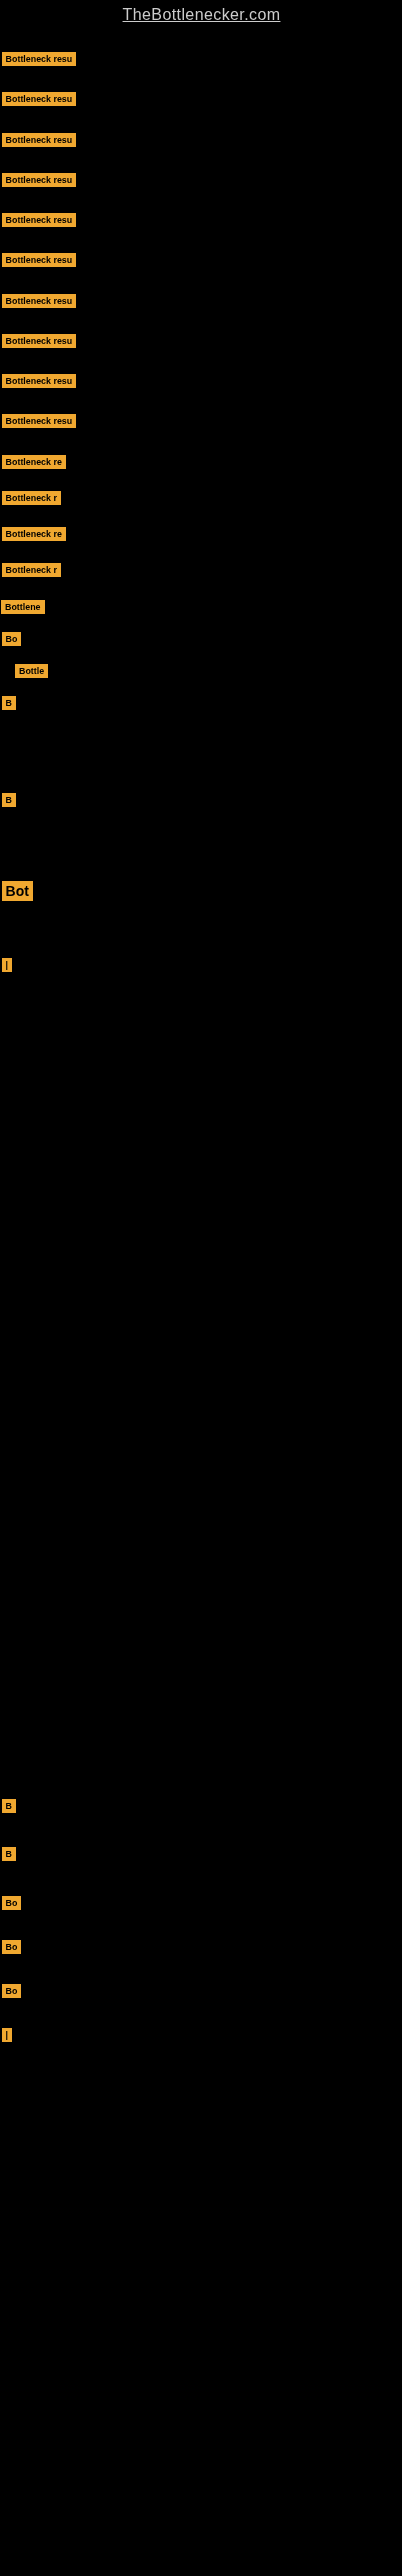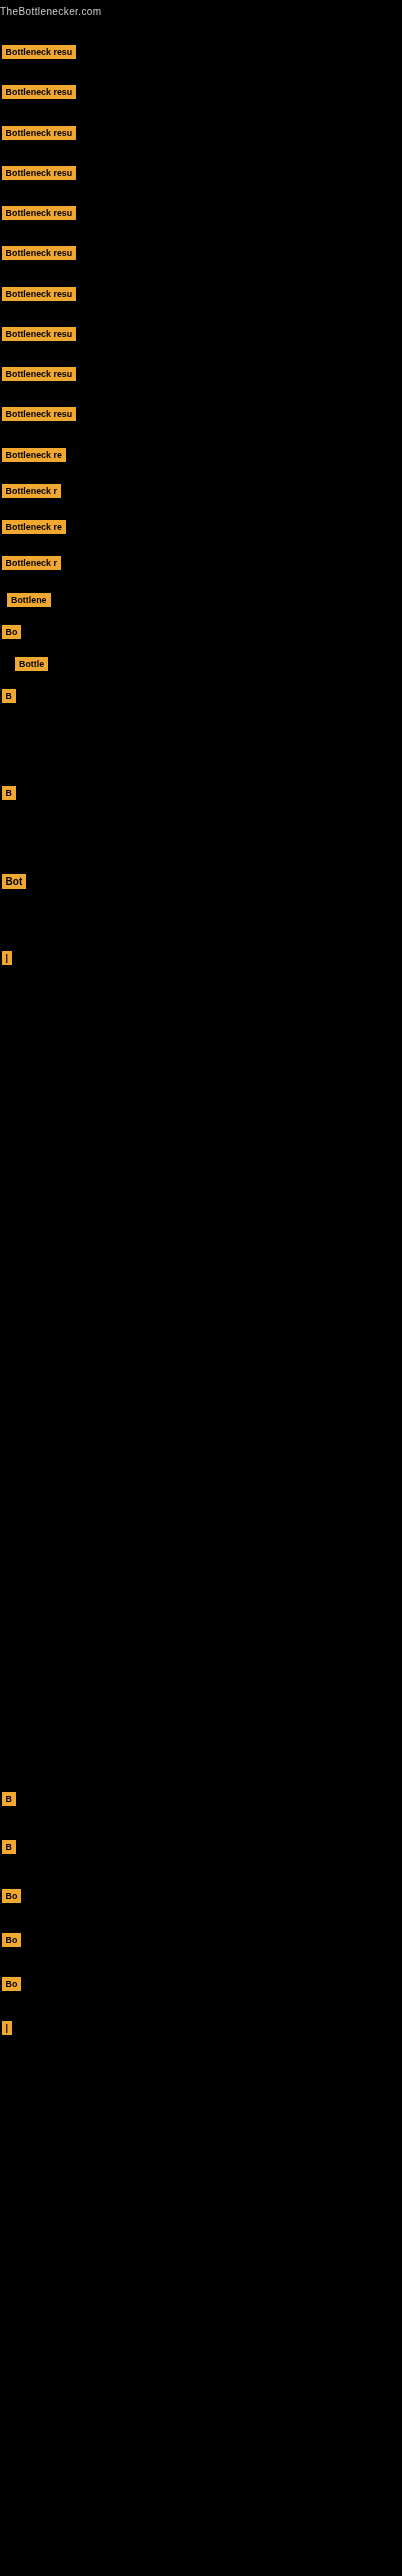--- a/index.html
+++ b/index.html
@@ -5,24 +5,25 @@
     * { margin: 0; padding: 0; box-sizing: border-box; }
     body {
       background-color: #000000;
       width: 403px;
       min-height: 2576px;
       font-family: Arial, sans-serif;
       position: relative;
     }
     .site-title {
       color: #cccccc;
-      font-size: 10px;
-      text-align: left;
+      font-size: 16px;
+      text-align: center;
       padding: 6.4px 0 3.2px 0;
       letter-spacing: 0.4px;
+      text-decoration: underline;
     }
   </style>
 </head>
 <body>
 
 <div class="site-title">TheBottlenecker.com</div>
 
 <div id="items-container" style="position: relative; width: 389px; height: 2536px;">
 <div style="position: absolute; top: 24px; left: 1.6px;"><span style="background-color: rgb(240, 168, 48); color: rgb(0, 0, 0); font-size: 8.9px; font-weight: bold; padding: 2.4px 4px; display: inline-block; white-space: nowrap; max-width: 97px; overflow: hidden;">Bottleneck resu</span></div>
     <div style="position: absolute; top: 64px; left: 1.6px;"><span style="background-color: rgb(240, 168, 48); color: rgb(0, 0, 0); font-size: 8.9px; font-weight: bold; padding: 2.4px 4px; display: inline-block; white-space: nowrap; max-width: 97px; overflow: hidden;">Bottleneck resu</span></div>
@@ -31,26 +32,26 @@
     <div style="position: absolute; top: 185px; left: 1.6px;"><span style="background-color: rgb(240, 168, 48); color: rgb(0, 0, 0); font-size: 8.9px; font-weight: bold; padding: 2.4px 4px; display: inline-block; white-space: nowrap; max-width: 97px; overflow: hidden;">Bottleneck resu</span></div>
     <div style="position: absolute; top: 225px; left: 1.6px;"><span style="background-color: rgb(240, 168, 48); color: rgb(0, 0, 0); font-size: 8.9px; font-weight: bold; padding: 2.4px 4px; display: inline-block; white-space: nowrap; max-width: 97px; overflow: hidden;">Bottleneck resu</span></div>
     <div style="position: absolute; top: 266px; left: 1.6px;"><span style="background-color: rgb(240, 168, 48); color: rgb(0, 0, 0); font-size: 8.9px; font-weight: bold; padding: 2.4px 4px; display: inline-block; white-space: nowrap; max-width: 97px; overflow: hidden;">Bottleneck resu</span></div>
     <div style="position: absolute; top: 306px; left: 1.6px;"><span style="background-color: rgb(240, 168, 48); color: rgb(0, 0, 0); font-size: 8.9px; font-weight: bold; padding: 2.4px 4px; display: inline-block; white-space: nowrap; max-width: 97px; overflow: hidden;">Bottleneck resu</span></div>
     <div style="position: absolute; top: 346px; left: 1.6px;"><span style="background-color: rgb(240, 168, 48); color: rgb(0, 0, 0); font-size: 8.9px; font-weight: bold; padding: 2.4px 4px; display: inline-block; white-space: nowrap; max-width: 97px; overflow: hidden;">Bottleneck resu</span></div>
     <div style="position: absolute; top: 386px; left: 1.6px;"><span style="background-color: rgb(240, 168, 48); color: rgb(0, 0, 0); font-size: 8.9px; font-weight: bold; padding: 2.4px 4px; display: inline-block; white-space: nowrap; max-width: 97px; overflow: hidden;">Bottleneck resu</span></div>
     <div style="position: absolute; top: 427px; left: 1.6px;"><span style="background-color: rgb(240, 168, 48); color: rgb(0, 0, 0); font-size: 8.9px; font-weight: bold; padding: 2.4px 4px; display: inline-block; white-space: nowrap; max-width: 85px; overflow: hidden;">Bottleneck re</span></div>
     <div style="position: absolute; top: 463px; left: 1.6px;"><span style="background-color: rgb(240, 168, 48); color: rgb(0, 0, 0); font-size: 8.9px; font-weight: bold; padding: 2.4px 4px; display: inline-block; white-space: nowrap; max-width: 76px; overflow: hidden;">Bottleneck r</span></div>
     <div style="position: absolute; top: 499px; left: 1.6px;"><span style="background-color: rgb(240, 168, 48); color: rgb(0, 0, 0); font-size: 8.9px; font-weight: bold; padding: 2.4px 4px; display: inline-block; white-space: nowrap; max-width: 85px; overflow: hidden;">Bottleneck re</span></div>
     <div style="position: absolute; top: 535px; left: 1.6px;"><span style="background-color: rgb(240, 168, 48); color: rgb(0, 0, 0); font-size: 8.9px; font-weight: bold; padding: 2.4px 4px; display: inline-block; white-space: nowrap; max-width: 76px; overflow: hidden;">Bottleneck r</span></div>
-    <div style="position: absolute; top: 572px; left: 7px;"><span style="background-color: rgb(240, 168, 48); color: rgb(0, 0, 0); font-size: 8.9px; font-weight: bold; padding: 2.4px 4px; display: inline-block; white-space: nowrap; max-width: 64px; overflow: hidden;">Bottlene</span></div>
+    <div style="position: absolute; top: 572px; left: 1px;"><span style="background-color: rgb(240, 168, 48); color: rgb(0, 0, 0); font-size: 8.9px; font-weight: bold; padding: 2.4px 4px; display: inline-block; white-space: nowrap; max-width: 64px; overflow: hidden;">Bottlene</span></div>
     <div style="position: absolute; top: 604px; left: 1.6px;"><span style="background-color: rgb(240, 168, 48); color: rgb(0, 0, 0); font-size: 8.9px; font-weight: bold; padding: 2.4px 4px; display: inline-block; white-space: nowrap; max-width: 28px; overflow: hidden;">Bo</span></div>
     <div style="position: absolute; top: 636px; left: 15px;"><span style="background-color: rgb(240, 168, 48); color: rgb(0, 0, 0); font-size: 8.9px; font-weight: bold; padding: 2.4px 4px; display: inline-block; white-space: nowrap; max-width: 52px; overflow: hidden;">Bottle</span></div>
     <div style="position: absolute; top: 668px; left: 1.6px;"><span style="background-color: rgb(240, 168, 48); color: rgb(0, 0, 0); font-size: 8.9px; font-weight: bold; padding: 2.4px 4px; display: inline-block; white-space: nowrap; max-width: 19.3px; overflow: hidden;">B</span></div>
     <div style="position: absolute; top: 765px; left: 1.6px;"><span style="background-color: rgb(240, 168, 48); color: rgb(0, 0, 0); font-size: 8.9px; font-weight: bold; padding: 2.4px 4px; display: inline-block; white-space: nowrap; max-width: 19.3px; overflow: hidden;">B</span></div>
-    <div style="position: absolute; top: 853px; left: 1.6px;"><span style="background-color: rgb(240, 168, 48); color: rgb(0, 0, 0); font-size: 10px; font-weight: bold; padding: 2.4px 4px; display: inline-block; white-space: nowrap; max-width: 31px; overflow: hidden; text-align: center;">Bot</span></div>
+    <div style="position: absolute; top: 853px; left: 1.6px;"><span style="background-color: rgb(240, 168, 48); color: rgb(0, 0, 0); font-size: 14px; font-weight: bold; padding: 2.4px 4px; display: inline-block; white-space: nowrap; max-width: 31px; overflow: hidden; text-align: center;">Bot</span></div>
     <div style="position: absolute; top: 930px; left: 1.6px;"><span style="background-color: rgb(240, 168, 48); color: rgb(0, 0, 0); font-size: 8.9px; font-weight: bold; padding: 2.4px 4px; display: inline-block; white-space: nowrap; max-width: 16px; overflow: hidden;">|</span></div>
     <div style="position: absolute; top: 1771px; left: 1.6px;"><span style="background-color: rgb(240, 168, 48); color: rgb(0, 0, 0); font-size: 8.9px; font-weight: bold; padding: 2.4px 4px; display: inline-block; white-space: nowrap; max-width: 19.3px; overflow: hidden;">B</span></div>
     <div style="position: absolute; top: 1819px; left: 1.6px;"><span style="background-color: rgb(240, 168, 48); color: rgb(0, 0, 0); font-size: 8.9px; font-weight: bold; padding: 2.4px 4px; display: inline-block; white-space: nowrap; max-width: 19.3px; overflow: hidden;">B</span></div>
     <div style="position: absolute; top: 1868px; left: 1.6px;"><span style="background-color: rgb(240, 168, 48); color: rgb(0, 0, 0); font-size: 8.9px; font-weight: bold; padding: 2.4px 4px; display: inline-block; white-space: nowrap; max-width: 28px; overflow: hidden;">Bo</span></div>
     <div style="position: absolute; top: 1912px; left: 1.6px;"><span style="background-color: rgb(240, 168, 48); color: rgb(0, 0, 0); font-size: 8.9px; font-weight: bold; padding: 2.4px 4px; display: inline-block; white-space: nowrap; max-width: 28px; overflow: hidden;">Bo</span></div>
     <div style="position: absolute; top: 1956px; left: 1.6px;"><span style="background-color: rgb(240, 168, 48); color: rgb(0, 0, 0); font-size: 8.9px; font-weight: bold; padding: 2.4px 4px; display: inline-block; white-space: nowrap; max-width: 28px; overflow: hidden;">Bo</span></div>
     <div style="position: absolute; top: 2000px; left: 1.6px;"><span style="background-color: rgb(240, 168, 48); color: rgb(0, 0, 0); font-size: 8.9px; font-weight: bold; padding: 2.4px 4px; display: inline-block; white-space: nowrap; max-width: 16px; overflow: hidden;">|</span></div>
   </div>
 
 

